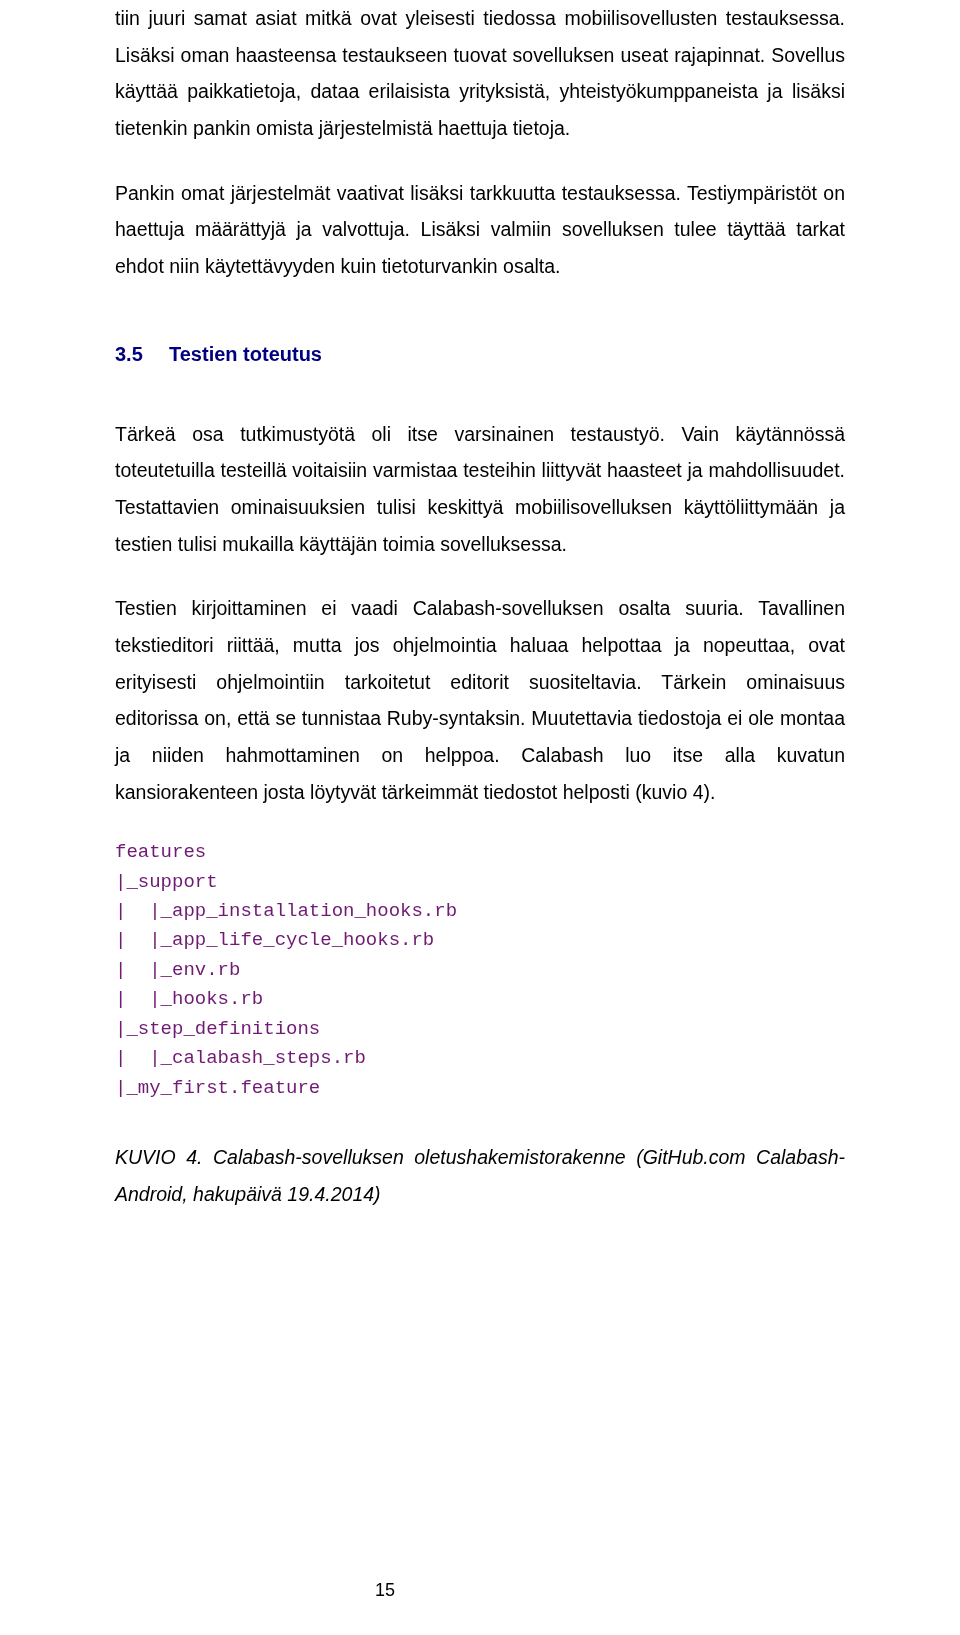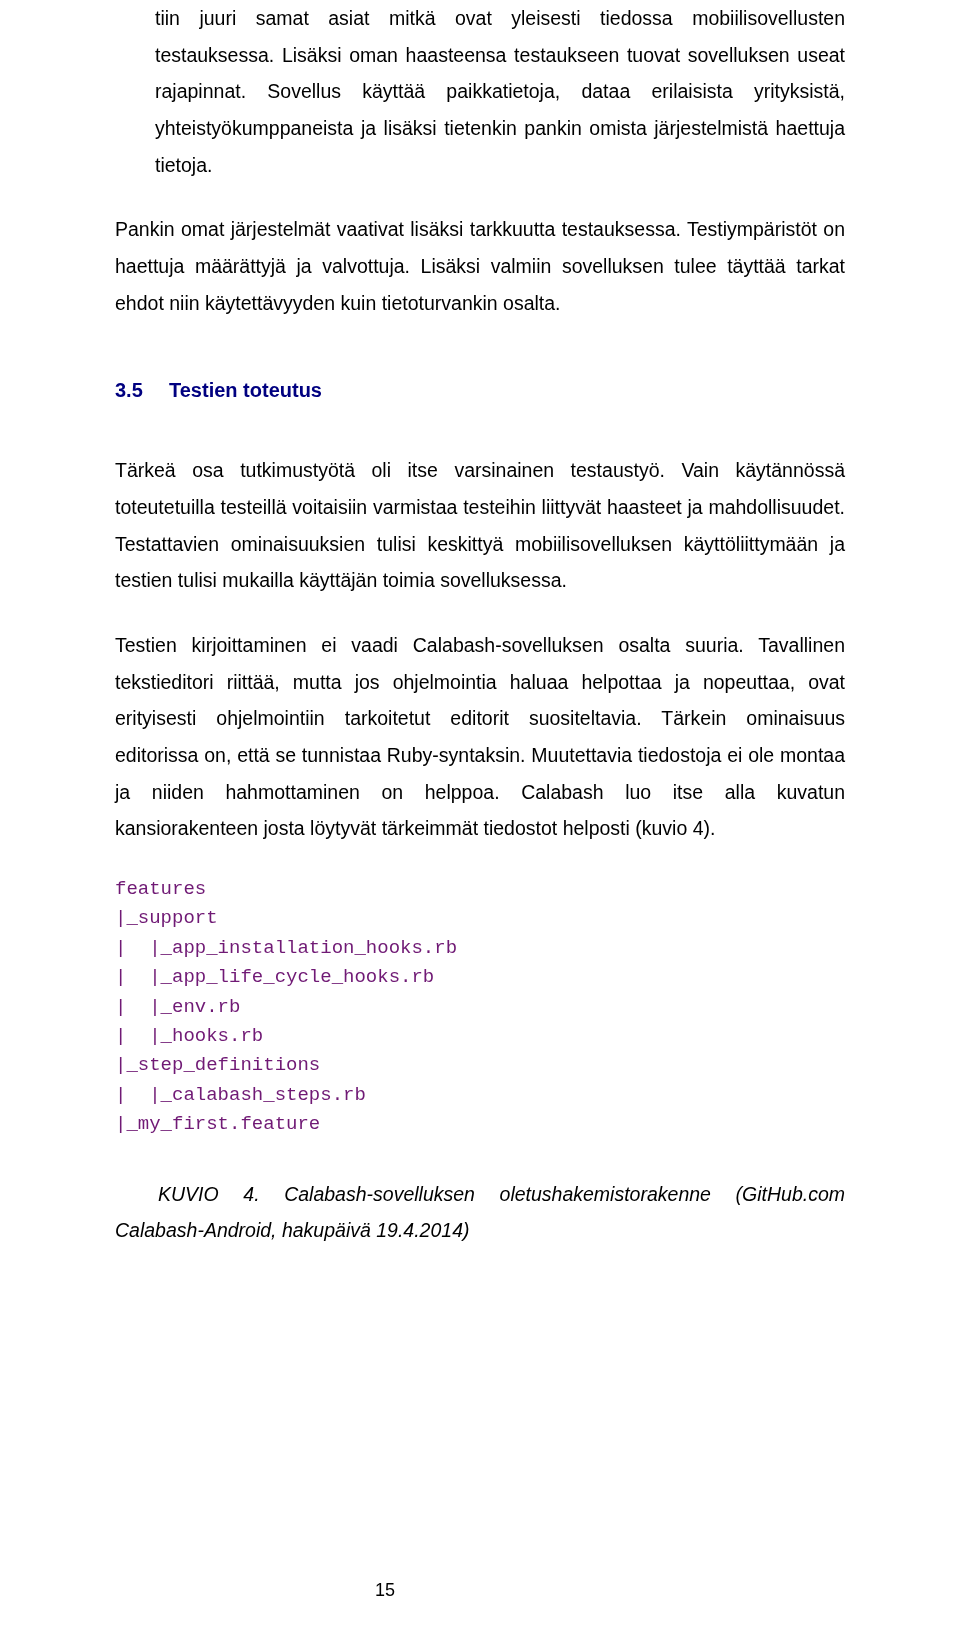--- a/index.html
+++ b/index.html
@@ -16,21 +16,21 @@
     box-sizing: border-box;
     padding: 0px 115px 0 115px;
     width: 960px;
   }
   p.body {
     font-size: 19.5px;
     line-height: 1.88;
     margin: 0 0 28px 0;
     text-align: justify;
   }
-  p.body.first { margin-top: 0; margin-left: 40px; }
+  p.body.first { margin-top: 0; }
   h2.section {
     font-size: 20px;
     font-weight: bold;
     color: #000080;
     margin: 58px 0 50px 0;
   }
   h2.section .num { display: inline-block; width: 54px; }
   .code-block {
     font-family: "Consolas", "Menlo", "Courier New", monospace;
     font-size: 19px;
@@ -39,21 +39,21 @@
     white-space: pre;
     margin: 28px 0 20px 0;
   }
   .caption {
     font-size: 19.5px;
     font-style: italic;
     line-height: 1.88;
     text-align: justify;
     margin: 36px 0 0 0;
   }
-  .caption .label { font-style: italic; margin-left: 43px; }
+  .caption .label { font-style: italic; }
   .pagenum {
     position: absolute;
     width: 770px;
     text-align: center;
     font-size: 18px;
     top: 1580px;
     left: 0;
   }
 </style>
 </head>

